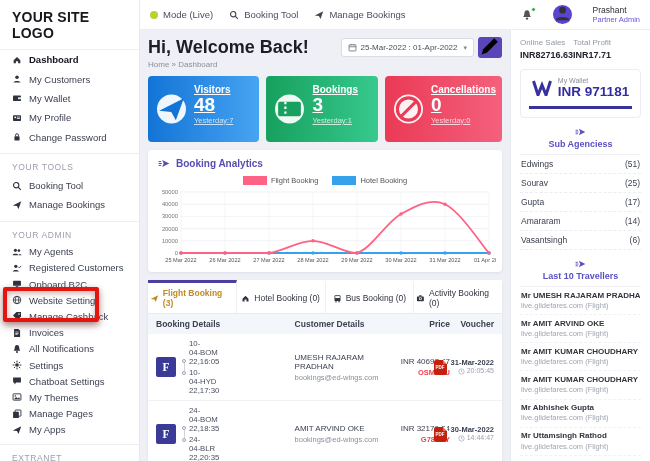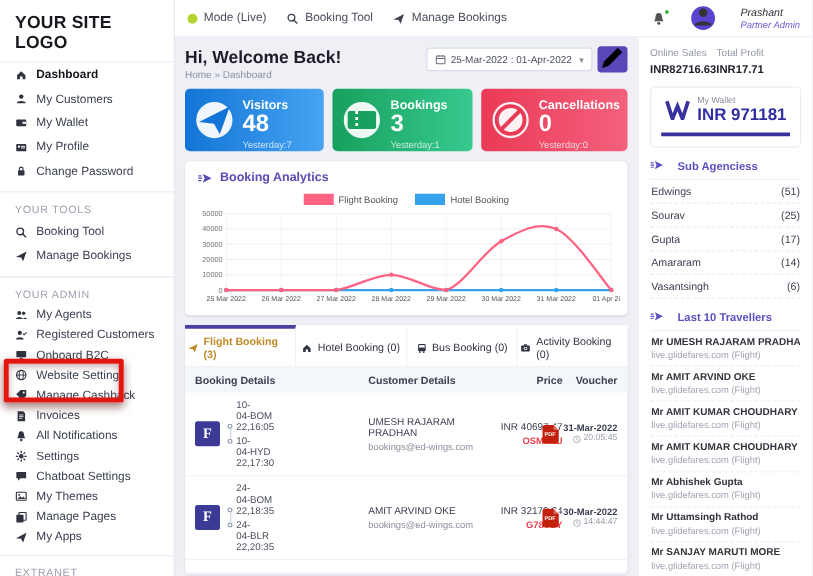--- a/index.html
+++ b/index.html
@@ -19,49 +19,49 @@
   .nav-ico svg,.tb-ico svg{width:100%;height:100%;fill:currentColor;}
   .hl-box{position:absolute;left:3px;top:287px;width:96px;height:35px;border:4px solid #e3150f;border-radius:2px;
           box-shadow:0 3px 7px rgba(90,15,15,.55), inset 0 2px 6px rgba(90,15,15,.35);z-index:4;pointer-events:none;}
 
   
   .main{flex:1;display:flex;flex-direction:column;min-width:0;}
   .topbar{height:30px;min-height:30px;background:#fff;border-bottom:1px solid #ececf1;display:flex;align-items:center;padding:0 10px;gap:16px;}
   .tb-item{display:flex;align-items:center;gap:5px;font-size:9.5px;color:#4a4f5e;cursor:pointer;}
   .mode-dot{width:8px;height:8px;border-radius:50%;background:#b3d331;}
   .tb-ico{width:10px;height:10px;color:#3f4452;display:inline-flex;}
-  .tb-right{margin-left:auto;display:flex;align-items:center;gap:20px;font-style:italic;}
+  .tb-right{margin-left:auto;display:flex;align-items:center;gap:20px;}
   .bell{position:relative;width:12px;height:12px;color:#555;cursor:pointer;}
   .bell svg{width:12px;height:12px;fill:currentColor;}
   .bell-badge{position:absolute;top:-2px;right:-3px;width:5px;height:5px;background:#2fb344;border-radius:50%;border:1px solid #fff;}
   .avatar{width:19px;height:19px;border-radius:50%;background:#5a43cf;display:flex;align-items:center;justify-content:center;cursor:pointer;}
   .avatar svg{width:11px;height:11px;fill:#fff;}
   .user-meta{line-height:1.2;}
   .user-name{font-size:8.5px;color:#2c2c35;}
   .user-role{font-size:7.5px;color:#7157d8;}
 
   .body-row{flex:1;display:flex;min-height:0;}
   .content{width:370px;min-width:370px;padding:7px 8px 0;overflow:hidden;}
   .rightbar{flex:1;background:#fff;border-left:1px solid #e7e9f0;padding:8px 9px;overflow:hidden;}
 
   
   .head-row{display:flex;justify-content:space-between;align-items:flex-start;margin-bottom:7px;}
-  .h-title{font-size:14px;font-weight:bold;color:#1d1d27;}
+  .h-title{font-size:18px;font-weight:bold;color:#1d1d27;}
   .breadcrumb{font-size:8px;color:#8a8f9c;margin-top:2px;}
   .date-wrap{display:flex;gap:4px;align-items:center;}
   .date-box{display:flex;align-items:center;gap:4px;background:#fff;border:1px solid #d9dce6;border-radius:3px;padding:4px 6px;font-size:8px;color:#4a4f5e;cursor:pointer;}
   .date-box .cal{width:9px;height:9px;color:#6a6f7e;display:inline-flex;}
   .date-box .cal svg{width:100%;height:100%;fill:currentColor;}
   .caret{font-size:7px;color:#888;margin-left:2px;}
   .edit-btn{width:24px;height:21px;background:#5a46b8;border:none;border-radius:3px;display:flex;align-items:center;justify-content:center;cursor:pointer;}
   .edit-btn svg{width:10px;height:10px;fill:#fff;}
 
   
   .cards{display:flex;gap:7px;}
-  .scard{flex:1;height:50px;border-radius:4px;color:#fff;position:relative;padding:8px 6px 8px 46px;}
+  .scard{flex:1;height:66px;border-radius:4px;color:#fff;position:relative;padding:8px 6px 8px 46px;text-decoration:underline;}
   .scard .circ{position:absolute;left:9px;top:50%;transform:translateY(-50%);width:29px;height:29px;background:rgba(255,255,255,.93);border-radius:50%;display:flex;align-items:center;justify-content:center;}
   .circ svg{width:13px;height:13px;fill:currentColor;}
   .sc-title{font-size:10px;font-weight:bold;}
   .sc-value{font-size:19px;font-weight:bold;line-height:1.05;}
   .sc-sub{font-size:7.5px;opacity:.75;margin-top:1px;}
 
   
   .panel{background:#fff;border-radius:4px;box-shadow:0 1px 3px rgba(30,30,60,.08);margin-top:8px;}
   .panel-head{display:flex;gap:6px;padding:8px 10px 5px;font-size:10px;font-weight:bold;color:#584db3;}
   .panel-head .ph-ico{width:12px;height:12px;color:#584db3;display:inline-flex;}
@@ -107,21 +107,21 @@
   .sales{display:flex;}
   .sale .lb{font-size:8px;color:#9298a5;}
   .sale .vl{font-size:9px;font-weight:bold;color:#23232d;margin-top:3px;}
   .sale.right{text-align:right;}
   .wallet{border:1px solid #ececf4;border-radius:4px;margin-top:9px;padding:7px 6px 8px;}
   .wallet-inner{display:flex;align-items:center;justify-content:center;gap:6px;}
   .w-lb{font-size:7px;color:#8a8f9c;}
   .w-val{font-size:13.5px;font-weight:bold;color:#322da0;white-space:nowrap;}
   .w-bar{height:3px;background:#38329e;margin:7px 2px 0;}
   .sect{margin-top:9px;}
-  .sect-head{display:flex;align-items:center;gap:11px;font-size:9px;font-weight:bold;color:#5a50c4;padding-bottom:5px;border-bottom:1px solid #f0f0f5;}
+  .sect-head{display:flex;align-items:center;gap:1px;font-size:9px;font-weight:bold;color:#5a50c4;padding-bottom:5px;border-bottom:1px solid #f0f0f5;flex-direction:column;}
   .sect-head .ph-ico{width:11px;height:11px;color:#5a50c4;display:inline-flex;}
   .sect-head .ph-ico svg{width:100%;height:100%;fill:currentColor;}
   .ag-row{display:flex;justify-content:space-between;font-size:8.5px;color:#3a3f4f;padding:4px 1px;border-bottom:1px dashed #ececf2;}
   .tv-row{padding:3.5px 1px;border-bottom:1px dashed #f0f0f5;line-height:1.3;}
   .tv-name{font-size:8px;font-weight:bold;color:#33333d;white-space:nowrap;overflow:hidden;}
   .tv-src{font-size:7.5px;color:#a0a5b1;}
 </style>
 </head>
 <body>
 

